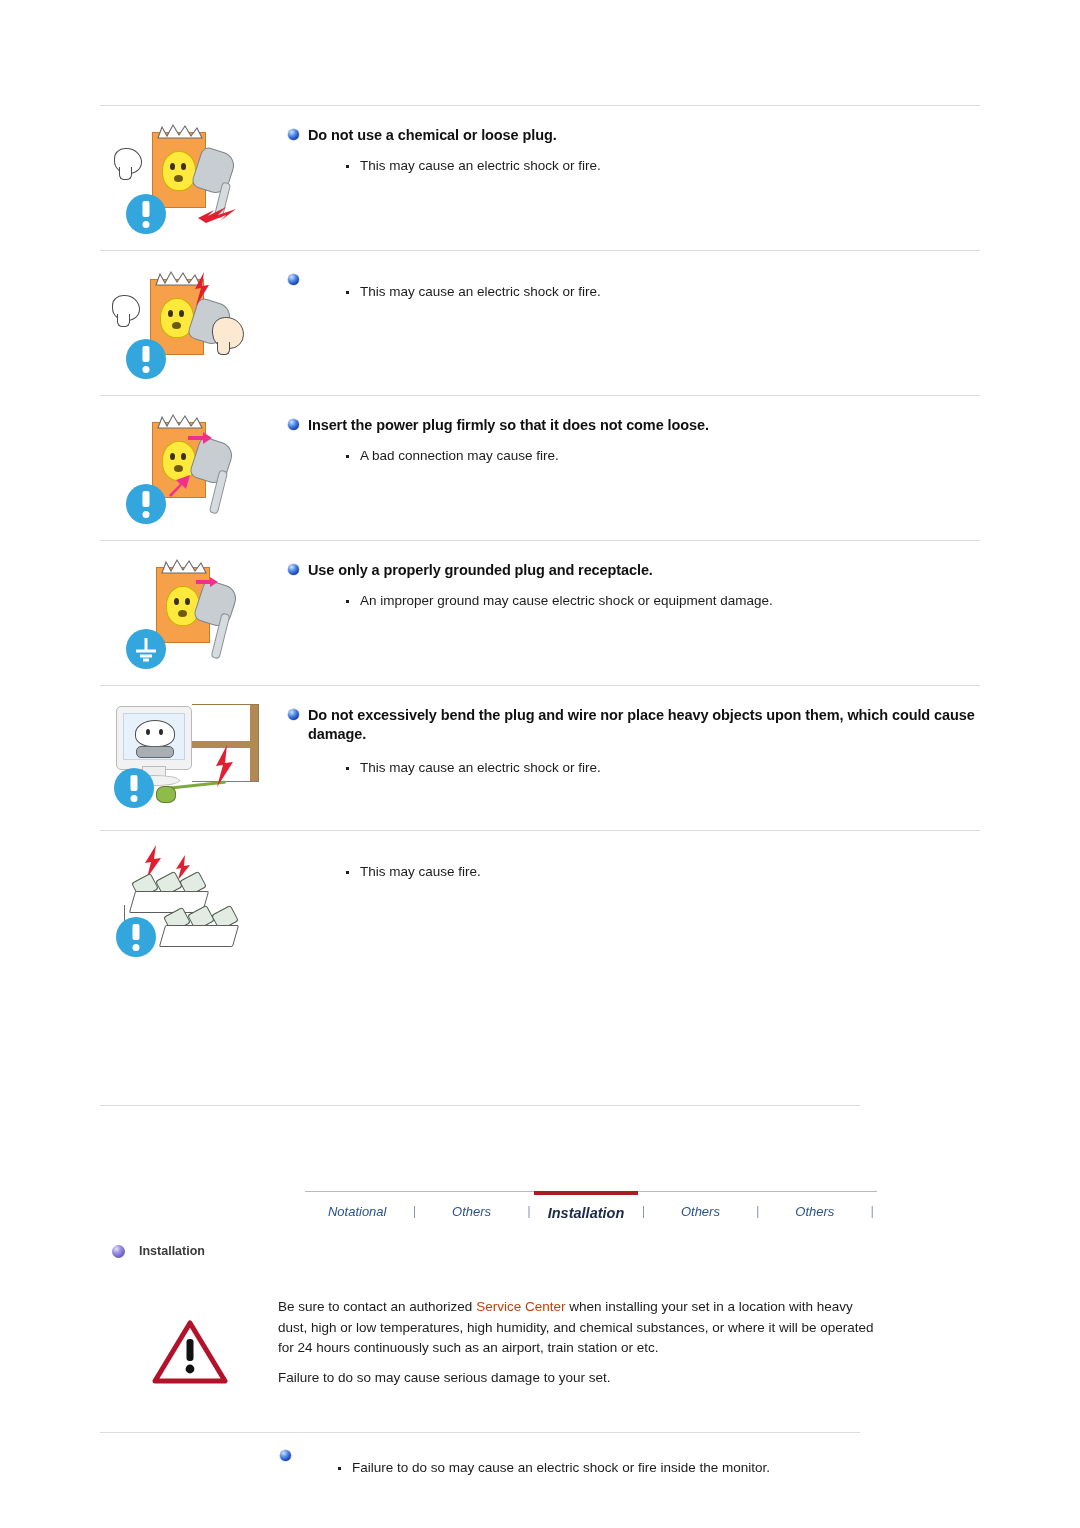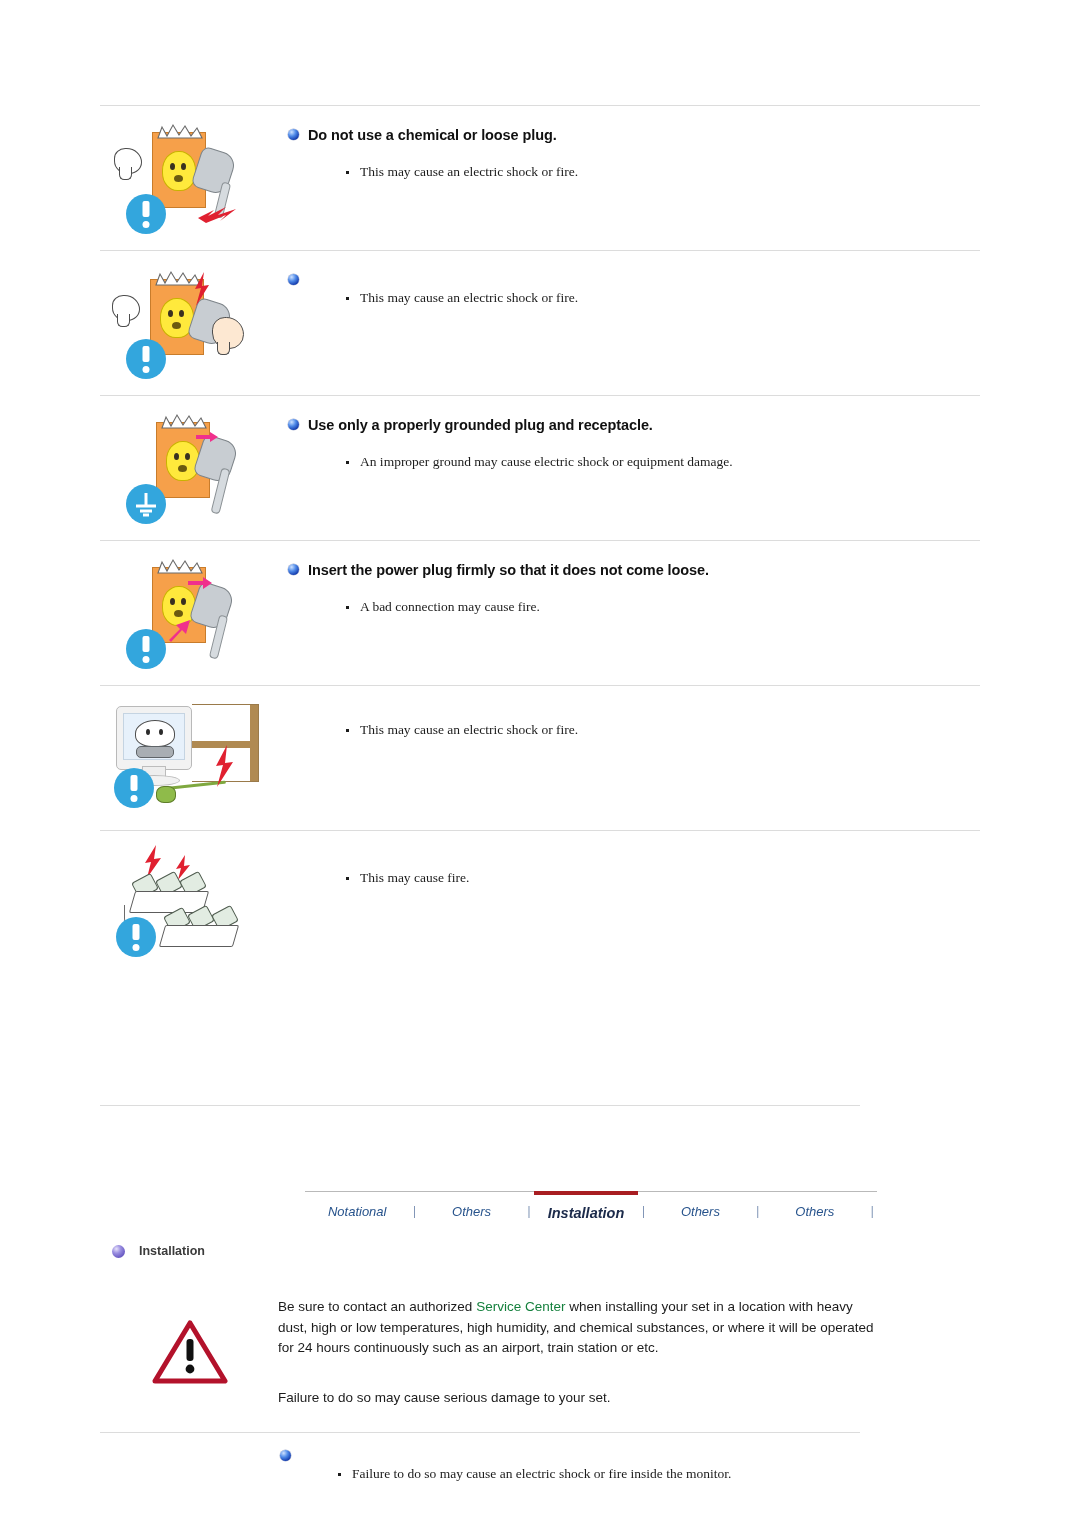--- a/index.html
+++ b/index.html
@@ -66,23 +66,22 @@
     top: 3px;
     width: 11px;
     height: 11px;
     border-radius: 50%;
     background: radial-gradient(circle at 33% 28%, #cfe2ff 0%, #4f8ae8 38%, #1036a8 78%, #0a2170 100%);
     box-shadow: 0 0 0 0.5px rgba(10,33,112,0.35);
   }
 
   .rule-bullets {
     list-style: none;
-    margin: 17px 0 0 0;
+    margin: 11px 0 0 0;
     padding: 0 0 0 60px;
-    font-family: Liberation Serif, serif;
   }
   .rule-bullets li {
     position: relative;
     font-size: 13.5px;
     line-height: 1.5;
     color: #1c1c1c;
     padding-left: 14px;
     margin-bottom: 2px;
   }
   .rule-bullets li .sq {
@@ -444,22 +443,22 @@
     top: 28px;
   }
   .warn-text {
     flex: 1 1 auto;
     font-size: 13.5px;
     line-height: 1.52;
     color: #1c1c1c;
     padding-top: 6px;
   }
   .warn-text p { margin: 0; }
-  .warn-text p.second { margin-top: 29px; }
-  .svc-link { color: #15803d; }
+  .warn-text p.second { margin-top: 9px; }
+  .svc-link { color: #c2410c; }
 
   .bottom-rule {
     position: absolute;
     left: 100px;
     top: 1327px;
     width: 760px;
     border-top: 1px solid #dcdcdc;
   }
 
   .final-block {
@@ -546,20 +545,62 @@
         <span class="blue-orb"></span>
       </div>
       <ul class="rule-bullets">
         <li><span class="sq"></span><span>This may cause an electric shock or fire.</span></li>
       </ul>
     </div>
   </div>
 
   <div class="safety-row">
     <div class="fig-cell">
+      <div class="outlet" style="left:52px; top:12px;">
+        <div class="torn">
+          <svg width="46" height="16" viewBox="0 0 46 16">
+              <path d="M1 15 L5 4 L10 13 L16 2 L22 12 L28 3 L34 13 L40 5 L45 15 Z" fill="#ffffff" stroke="#6a6a6a" stroke-width="1.1"></path>
+            </svg>
+        </div>
+        <div class="face">
+          <div class="eye l"></div>
+          <div class="eye r"></div>
+          <div class="mouth"></div>
+        </div>
+      </div>
+      <div class="plug" style="left:94px; top:30px;"></div>
+      <div class="cord" style="left:114px; top:60px; height:42px;"></div>
+      <div class="bolt" style="left:88px; top:22px;">
+        <svg width="24" height="12" viewBox="0 0 24 12">
+            <path d="M0 4 L15 4 L15 0 L24 6 L15 12 L15 8 L0 8 Z" fill="#f0308c"></path>
+          </svg>
+      </div>
+      <div class="bolt" style="left:66px; top:62px;">
+        <svg width="26" height="26" viewBox="0 0 26 26">
+            <path d="M3 23 L14 12 L10 8 L24 3 L20 17 L16 13 L5 25 Z" fill="#f0308c"></path>
+          </svg>
+      </div>
+      <div class="alert-badge">
+        <div class="bang"></div>
+          <div class="dot"></div>
+      </div>
+    </div>
+    <div class="txt-cell">
+      <div class="rule-title">
+        <span class="blue-orb"></span>
+        <span>Insert the power plug firmly so that it does not come loose.</span>
+      </div>
+      <ul class="rule-bullets">
+        <li><span class="sq"></span><span>A bad connection may cause fire.</span></li>
+      </ul>
+    </div>
+  </div>
+
+  <div class="safety-row">
+    <div class="fig-cell">
       <div class="outlet" style="left:56px; top:12px;">
         <div class="torn">
           <svg width="46" height="16" viewBox="0 0 46 16">
               <path d="M1 15 L5 4 L10 13 L16 2 L22 12 L28 3 L34 13 L40 5 L45 15 Z" fill="#ffffff" stroke="#6a6a6a" stroke-width="1.1"></path>
             </svg>
         </div>
         <div class="face">
           <div class="eye l"></div>
           <div class="eye r"></div>
           <div class="mouth"></div>
@@ -581,62 +622,20 @@
         </svg>
       </div>
     </div>
     <div class="txt-cell">
       <div class="rule-title">
         <span class="blue-orb"></span>
         <span>Use only a properly grounded plug and receptacle.</span>
       </div>
       <ul class="rule-bullets">
         <li><span class="sq"></span><span>An improper ground may cause electric shock or equipment damage.</span></li>
-      </ul>
-    </div>
-  </div>
-
-  <div class="safety-row">
-    <div class="fig-cell">
-      <div class="outlet" style="left:52px; top:12px;">
-        <div class="torn">
-          <svg width="46" height="16" viewBox="0 0 46 16">
-              <path d="M1 15 L5 4 L10 13 L16 2 L22 12 L28 3 L34 13 L40 5 L45 15 Z" fill="#ffffff" stroke="#6a6a6a" stroke-width="1.1"></path>
-            </svg>
-        </div>
-        <div class="face">
-          <div class="eye l"></div>
-          <div class="eye r"></div>
-          <div class="mouth"></div>
-        </div>
-      </div>
-      <div class="plug" style="left:94px; top:30px;"></div>
-      <div class="cord" style="left:114px; top:60px; height:42px;"></div>
-      <div class="bolt" style="left:88px; top:22px;">
-        <svg width="24" height="12" viewBox="0 0 24 12">
-            <path d="M0 4 L15 4 L15 0 L24 6 L15 12 L15 8 L0 8 Z" fill="#f0308c"></path>
-          </svg>
-      </div>
-      <div class="bolt" style="left:66px; top:62px;">
-        <svg width="26" height="26" viewBox="0 0 26 26">
-            <path d="M3 23 L14 12 L10 8 L24 3 L20 17 L16 13 L5 25 Z" fill="#f0308c"></path>
-          </svg>
-      </div>
-      <div class="alert-badge">
-        <div class="bang"></div>
-          <div class="dot"></div>
-      </div>
-    </div>
-    <div class="txt-cell">
-      <div class="rule-title">
-        <span class="blue-orb"></span>
-        <span>Insert the power plug firmly so that it does not come loose.</span>
-      </div>
-      <ul class="rule-bullets">
-        <li><span class="sq"></span><span>A bad connection may cause fire.</span></li>
       </ul>
     </div>
   </div>
 
   <div class="safety-row">
     <div class="fig-cell">
       <div class="desk">
         <div class="shelf"></div>
         <div class="leg"></div>
       </div>
@@ -657,20 +656,24 @@
         <svg width="24" height="44" viewBox="0 0 24 44">
             <path d="M15 1 L4 22 L11 21 L5 43 L21 18 L13 19 Z" fill="#e02030"></path>
           </svg>
       </div>
       <div class="alert-badge" style="left:14px; bottom:10px;">
         <div class="bang"></div>
           <div class="dot"></div>
       </div>
     </div>
     <div class="txt-cell">
+      <div class="rule-title">
+        <span class="blue-orb"></span>
+        <span>Do not excessively bend the plug and wire nor place heavy objects upon them, which could cause damage.</span>
+      </div>
       <ul class="rule-bullets" style="margin-top:14px;">
         <li><span class="sq"></span><span>This may cause an electric shock or fire.</span></li>
       </ul>
     </div>
   </div>
 
   <div class="safety-row">
     <div class="fig-cell">
       <div class="bolt" style="left:42px; top:0px;">
         <svg width="22" height="34" viewBox="0 0 22 34">

